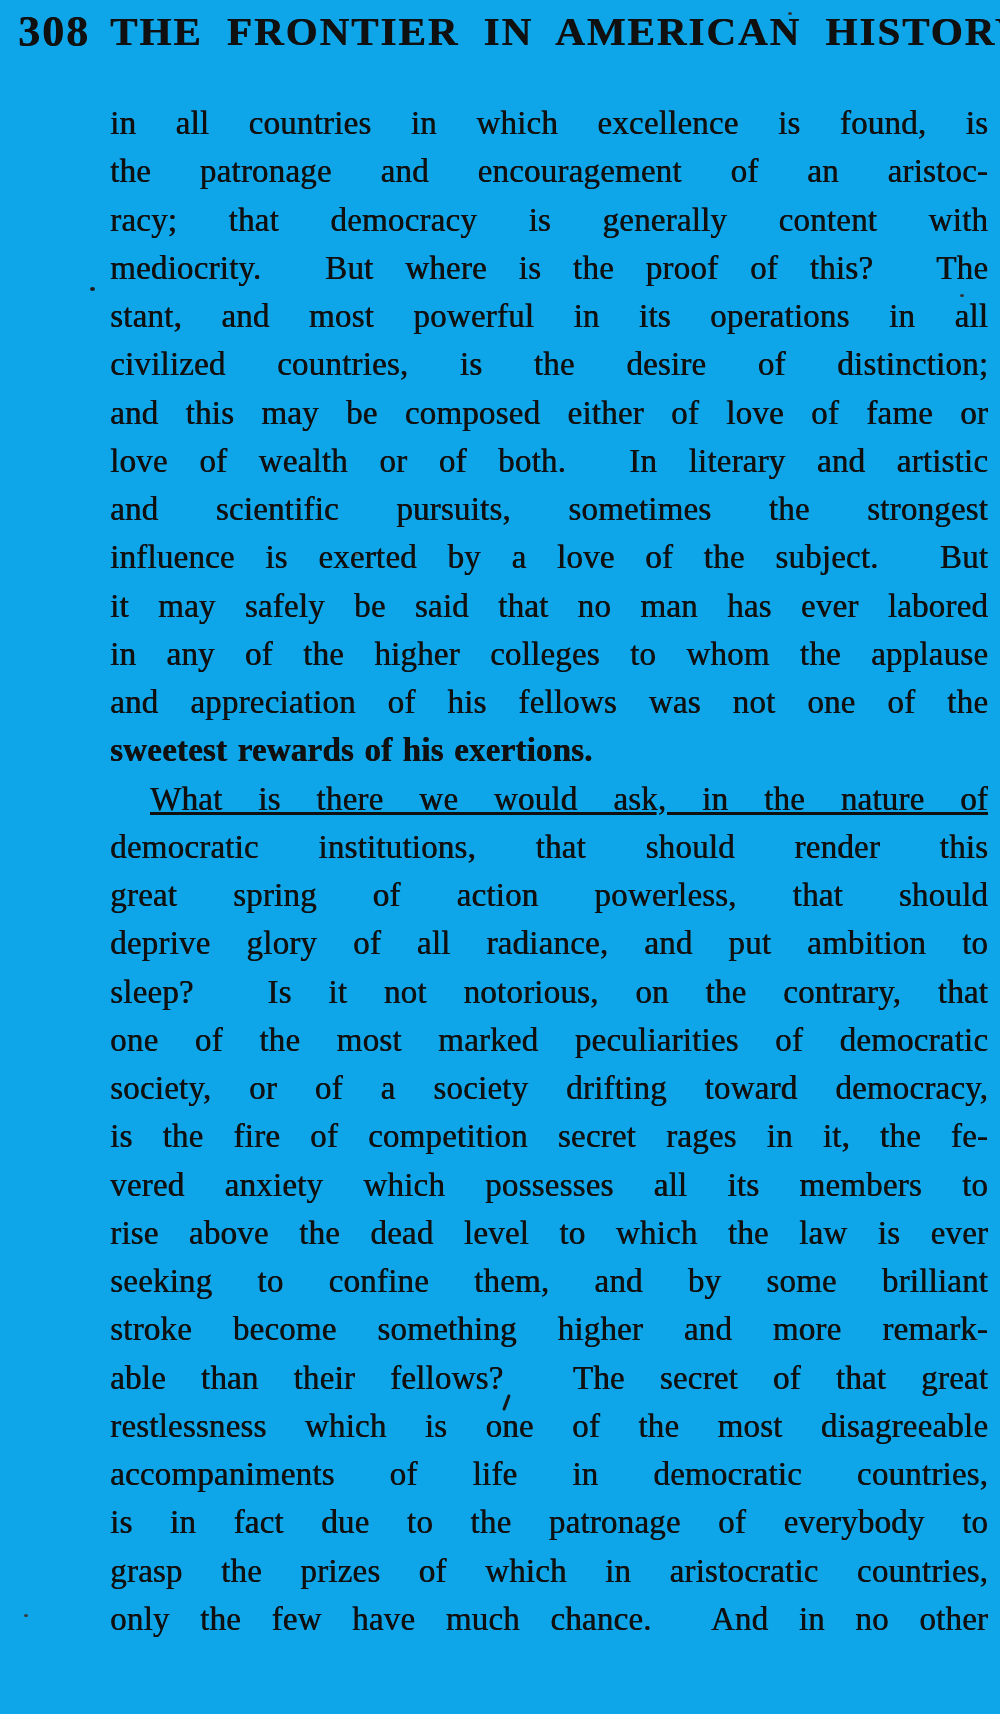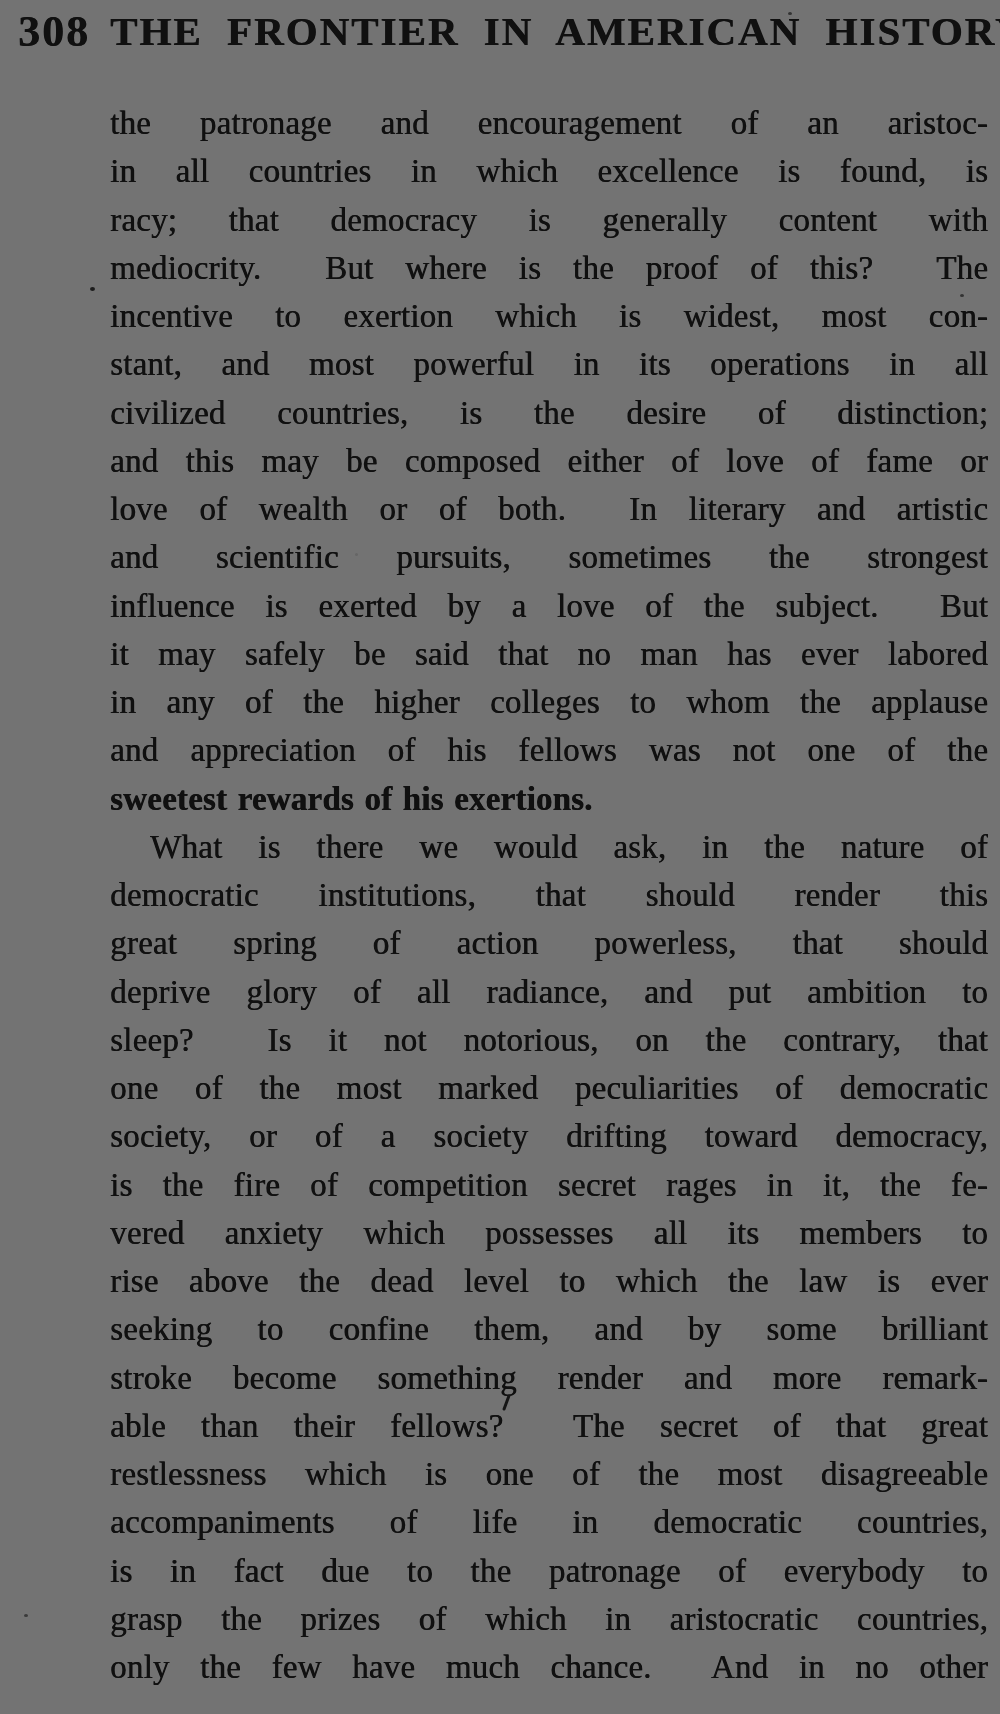--- a/index.html
+++ b/index.html
@@ -4,21 +4,21 @@
 <style>
   html, body {
     margin: 0;
     padding: 0;
     background: #e8e8e8;
   }
   .page {
     position: relative;
     width: 1000px;
     height: 1714px;
-    background: #737373;
+    background: #0ea5e9;
     overflow: hidden;
     font-family: "Liberation Serif", "DejaVu Serif", serif;
     color: #101010;
   }
   .page-number {
     position: absolute;
     left: 18px;
     top: 10px;
     font-size: 44px;
     font-weight: bold;
@@ -56,20 +56,21 @@
     overflow: hidden;
     text-align: justify;
     text-align-last: justify;
   }
   .line.flush-left {
     text-align-last: left;
     font-weight: bold;
   }
   .line.indent {
     padding-left: 40px;
+    text-decoration: underline;
   }
   
   .speck {
     position: absolute;
     background: #1c1c1c;
     border-radius: 50%;
   }
   .speck.s1 { left: 90px;  top: 287px;  width: 5px; height: 4px; }
   .speck.s2 { left: 960px; top: 294px;  width: 4px; height: 3px; background:#333; }
   .speck.s3 { left: 788px; top: 12px;   width: 4px; height: 3px; background:#333; }
@@ -89,25 +90,24 @@
 </head>
 <body>
 
 <div class="page">
 
   <div class="page-number">308</div>
 
   <div class="running-title">THE FRONTIER IN AMERICAN HISTORY</div>
 
   <div class="page-body">
+      <div class="line">in all countries in which excellence is found, is</div>
       <div class="line">the patronage and encouragement of an aristoc-</div>
-      <div class="line">in all countries in which excellence is found, is</div>
       <div class="line">racy; that democracy is generally content with</div>
       <div class="line">mediocrity.&nbsp; But where is the proof of this?&nbsp; The</div>
-      <div class="line">incentive to exertion which is widest, most con-</div>
       <div class="line">stant, and most powerful in its operations in all</div>
       <div class="line">civilized countries, is the desire of distinction;</div>
       <div class="line">and this may be composed either of love of fame or</div>
       <div class="line">love of wealth or of both.&nbsp; In literary and artistic</div>
       <div class="line">and scientific pursuits, sometimes the strongest</div>
       <div class="line">influence is exerted by a love of the subject.&nbsp; But</div>
       <div class="line">it may safely be said that no man has ever labored</div>
       <div class="line">in any of the higher colleges to whom the applause</div>
       <div class="line">and appreciation of his fellows was not one of the</div>
       <div class="line flush-left">sweetest rewards of his exertions.</div>
@@ -115,21 +115,21 @@
       <div class="line">democratic institutions, that should render this</div>
       <div class="line">great spring of action powerless, that should</div>
       <div class="line">deprive glory of all radiance, and put ambition to</div>
       <div class="line">sleep?&nbsp; Is it not notorious, on the contrary, that</div>
       <div class="line">one of the most marked peculiarities of democratic</div>
       <div class="line">society, or of a society drifting toward democracy,</div>
       <div class="line">is the fire of competition secret rages in it, the fe-</div>
       <div class="line">vered anxiety which possesses all its members to</div>
       <div class="line">rise above the dead level to which the law is ever</div>
       <div class="line">seeking to confine them, and by some brilliant</div>
-      <div class="line">stroke become something render and more remark-</div>
+      <div class="line">stroke become something higher and more remark-</div>
       <div class="line">able than their fellows?&nbsp; The secret of that great</div>
       <div class="line">restlessness which is one of the most disagreeable</div>
       <div class="line">accompaniments of life in democratic countries,</div>
       <div class="line">is in fact due to the patronage of everybody to</div>
       <div class="line">grasp the prizes of which in aristocratic countries,</div>
       <div class="line">only the few have much chance.&nbsp; And in no other</div>
     </div>
 
   <div class="speck s1"></div>
   <div class="speck s2"></div>

